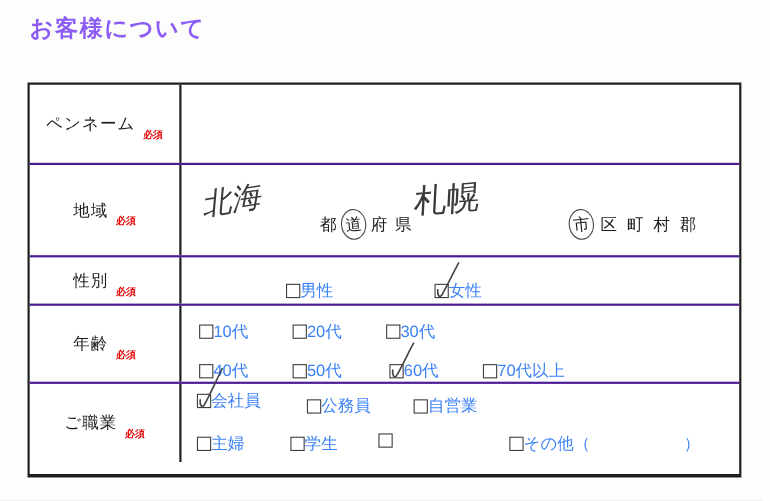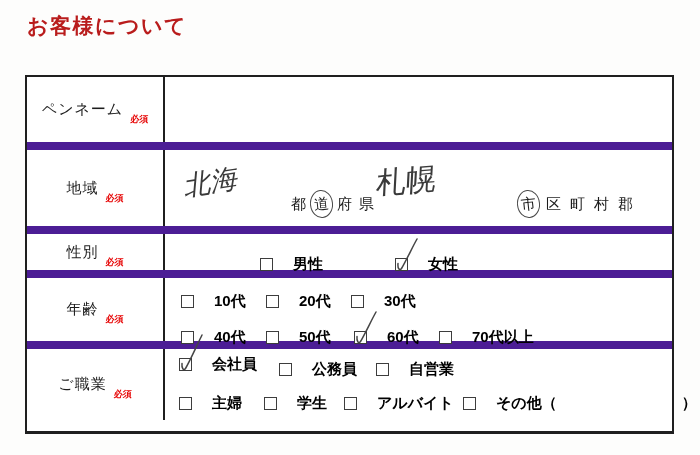--- a/index.html
+++ b/index.html
@@ -2,27 +2,27 @@
 <html><head>
 <meta charset="utf-8">
 <style>
   html,body{margin:0;padding:0;background:#e8e8e8;}
   .page{
     position:relative;width:700px;height:455px;background:#fdfdfc;
     font-family:"Liberation Sans",sans-serif;overflow:hidden;
   }
   .page-title{
     position:absolute;left:27px;top:12px;font-size:21px;font-weight:700;
-    letter-spacing:1.5px;color:#b91c1c;
+    letter-spacing:1.5px;color:#8b5cf6;
   }
   .form-table{
     position:absolute;left:25px;top:75px;width:649px;height:359px;
     border:2px solid #1f1f1f;border-bottom-width:3px;box-sizing:border-box;background:#fff;
   }
-  .trow{display:flex;border-bottom:8px solid #4c1d95;box-sizing:border-box;}
+  .trow{display:flex;border-bottom:2px solid #4c1d95;box-sizing:border-box;}
   .trow:last-child{border-bottom:none;}
   .r1{height:73px}.r2{height:84px}.r3{height:44px}.r4{height:71px}.r5{height:71px}
   .label-cell{
     width:138px;flex:none;border-right:2px solid #1f1f1f;box-sizing:border-box;
     display:flex;align-items:center;justify-content:center;gap:7px;
   }
   .row-label{font-size:15px;color:#1c1c1c;letter-spacing:1px;font-weight:500;}
   .req{font-size:9px;font-weight:700;color:#e60000;margin-top:20px;letter-spacing:0;}
   .content-cell{position:relative;flex:1;overflow:visible;}
   .note{
@@ -39,21 +39,21 @@
     position:absolute;top:44px;display:flex;align-items:center;
     font-size:15px;color:#1c1c1c;
   }
   .pref-group{left:126px;gap:7px;}
   .city-group{left:355px;gap:9px;}
   .hand-circle{
     display:inline-block;border:1.5px solid #4a4a4a;border-radius:50%;
     padding:4px 3px 3px 3px;margin:-4px -3px -3px -3px;transform:rotate(-6deg);
   }
   
-  .opt{position:absolute;display:flex;align-items:center;gap:20px;font-size:15px;color:#000000;white-space:nowrap;font-weight:bold;}
+  .opt{position:absolute;display:flex;align-items:center;gap:0;font-size:15px;color:#3b82f6;white-space:nowrap;}
   .cb{
     position:relative;width:13px;height:13px;flex:none;box-sizing:border-box;
     border:1.5px solid #3d3d3d;background:#fff;
   }
   .tick{position:absolute;left:-2px;top:-22px;overflow:visible;pointer-events:none;}
   .paren-gap{display:inline-block;width:85px;}
 </style>
 </head>
 <body>
 
@@ -180,21 +180,20 @@
         <span class="opt" style="left:14px;top:45px">
           <span class="cb"></span>
           <span>主婦</span>
         </span>
         <span class="opt" style="left:99px;top:45px">
           <span class="cb"></span>
           <span>学生</span>
         </span>
         <span class="opt" style="left:179px;top:45px">
           <span class="cb"></span>
-          <span>アルバイト</span>
         </span>
         <span class="opt" style="left:298px;top:45px">
           <span class="cb"></span>
           <span>その他（</span>
           <span class="paren-gap"></span>
           <span>）</span>
         </span>
       </div>
     </div>
 

